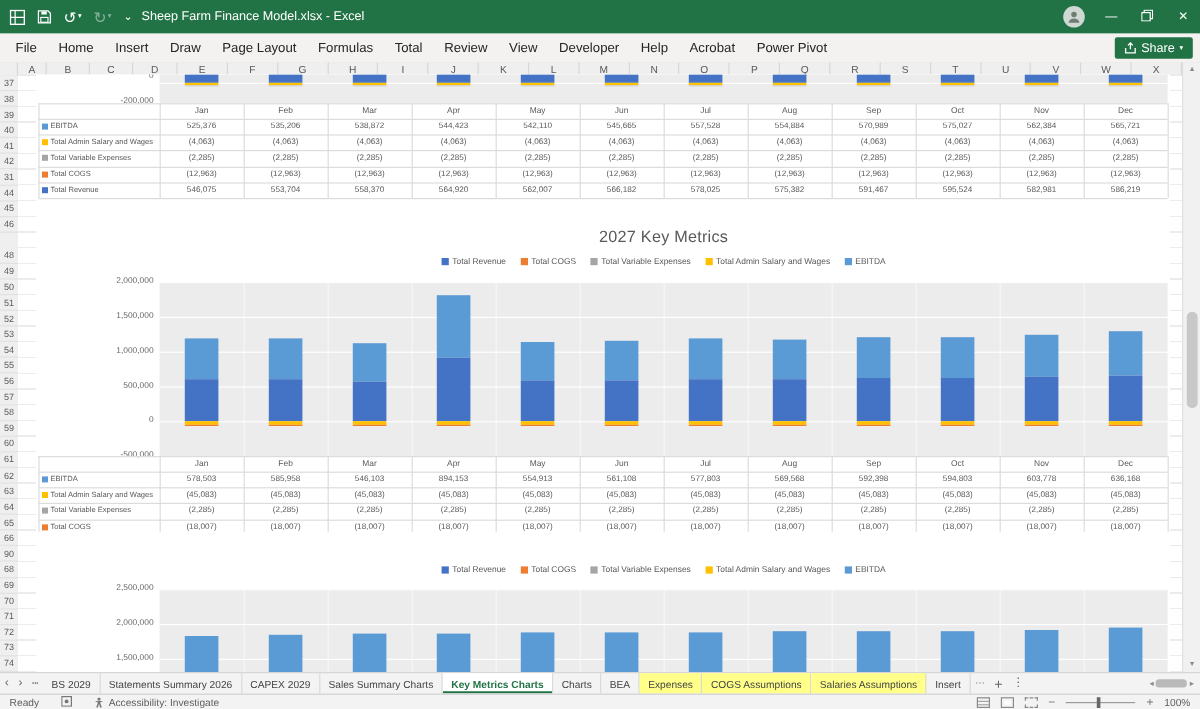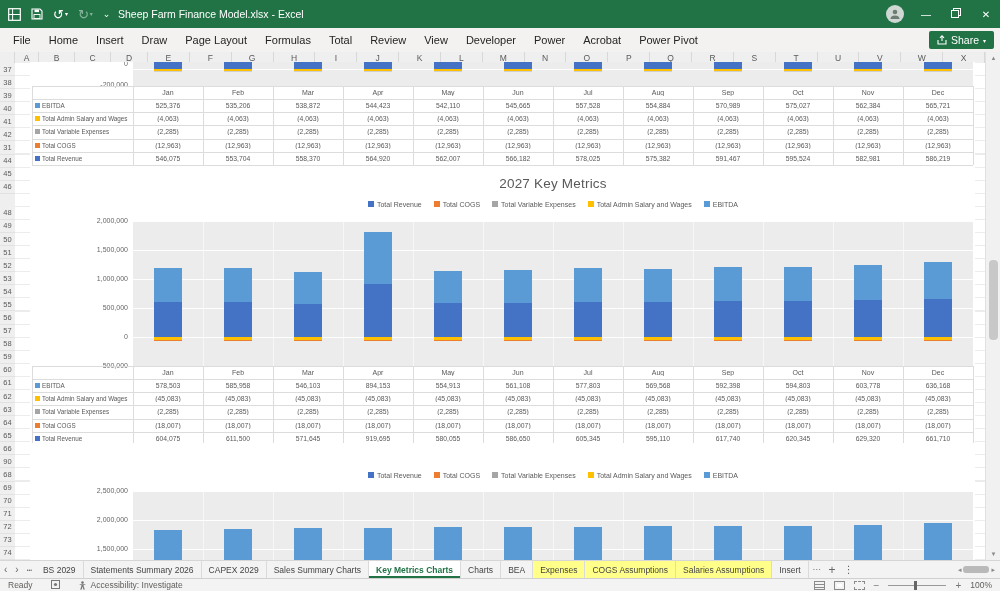--- a/index.html
+++ b/index.html
@@ -125,21 +125,21 @@
         <div class="rtab">File</div>
         <div class="rtab">Home</div>
         <div class="rtab">Insert</div>
         <div class="rtab">Draw</div>
         <div class="rtab">Page Layout</div>
         <div class="rtab">Formulas</div>
         <div class="rtab">Total</div>
         <div class="rtab">Review</div>
         <div class="rtab">View</div>
         <div class="rtab">Developer</div>
-        <div class="rtab">Power</div>
+        <div class="rtab">Help</div>
         <div class="rtab">Acrobat</div>
         <div class="rtab">Power Pivot</div>
       </div>
     <div class="share-btn">
       <svg width="10" height="10" viewBox="0 0 10 10">
           <path d="M1 5 v4 h8 v-4" fill="none" stroke="#fff" stroke-width="1.1"></path>
           <line x1="5" y1="6" x2="5" y2="1" stroke="#fff" stroke-width="1.1"></line>
           <path d="M3 2.8 L5 0.8 L7 2.8" fill="none" stroke="#fff" stroke-width="1.1"></path>
         </svg>
       <span>Share</span>
@@ -367,21 +367,21 @@
       <div class="tcell" style="left: 383px; top: 92.75px; width: 70px;">562,007</div>
       <div class="tcell" style="left: 453px; top: 92.75px; width: 70px;">566,182</div>
       <div class="tcell" style="left: 523px; top: 92.75px; width: 70px;">578,025</div>
       <div class="tcell" style="left: 593px; top: 92.75px; width: 70px;">575,382</div>
       <div class="tcell" style="left: 663px; top: 92.75px; width: 70px;">591,467</div>
       <div class="tcell" style="left: 733px; top: 92.75px; width: 70px;">595,524</div>
       <div class="tcell" style="left: 803px; top: 92.75px; width: 70px;">582,981</div>
       <div class="tcell" style="left: 873px; top: 92.75px; width: 70px;">586,219</div>
     </div>
 
-  <div class="chartobj" id="chart2" style="left:30px;top:170px;width:945px;height:276px;">
+  <div class="chartobj" id="chart2" style="left:30px;top:184px;width:945px;height:276px;">
     <div class="ch-title" style="left:103px;top:6px;width:840px;">2027 Key Metrics</div>
     <div class="legend" id="legend2" style="left:103px;top:29px;width:840px;height:10px;">
         <div class="legitem">
           <span class="sw" style="background: rgb(68, 114, 196);"></span>
           <span>Total Revenue</span>
         </div>
         <div class="legitem">
           <span class="sw" style="background: rgb(237, 125, 49);"></span>
           <span>Total COGS</span>
         </div>

